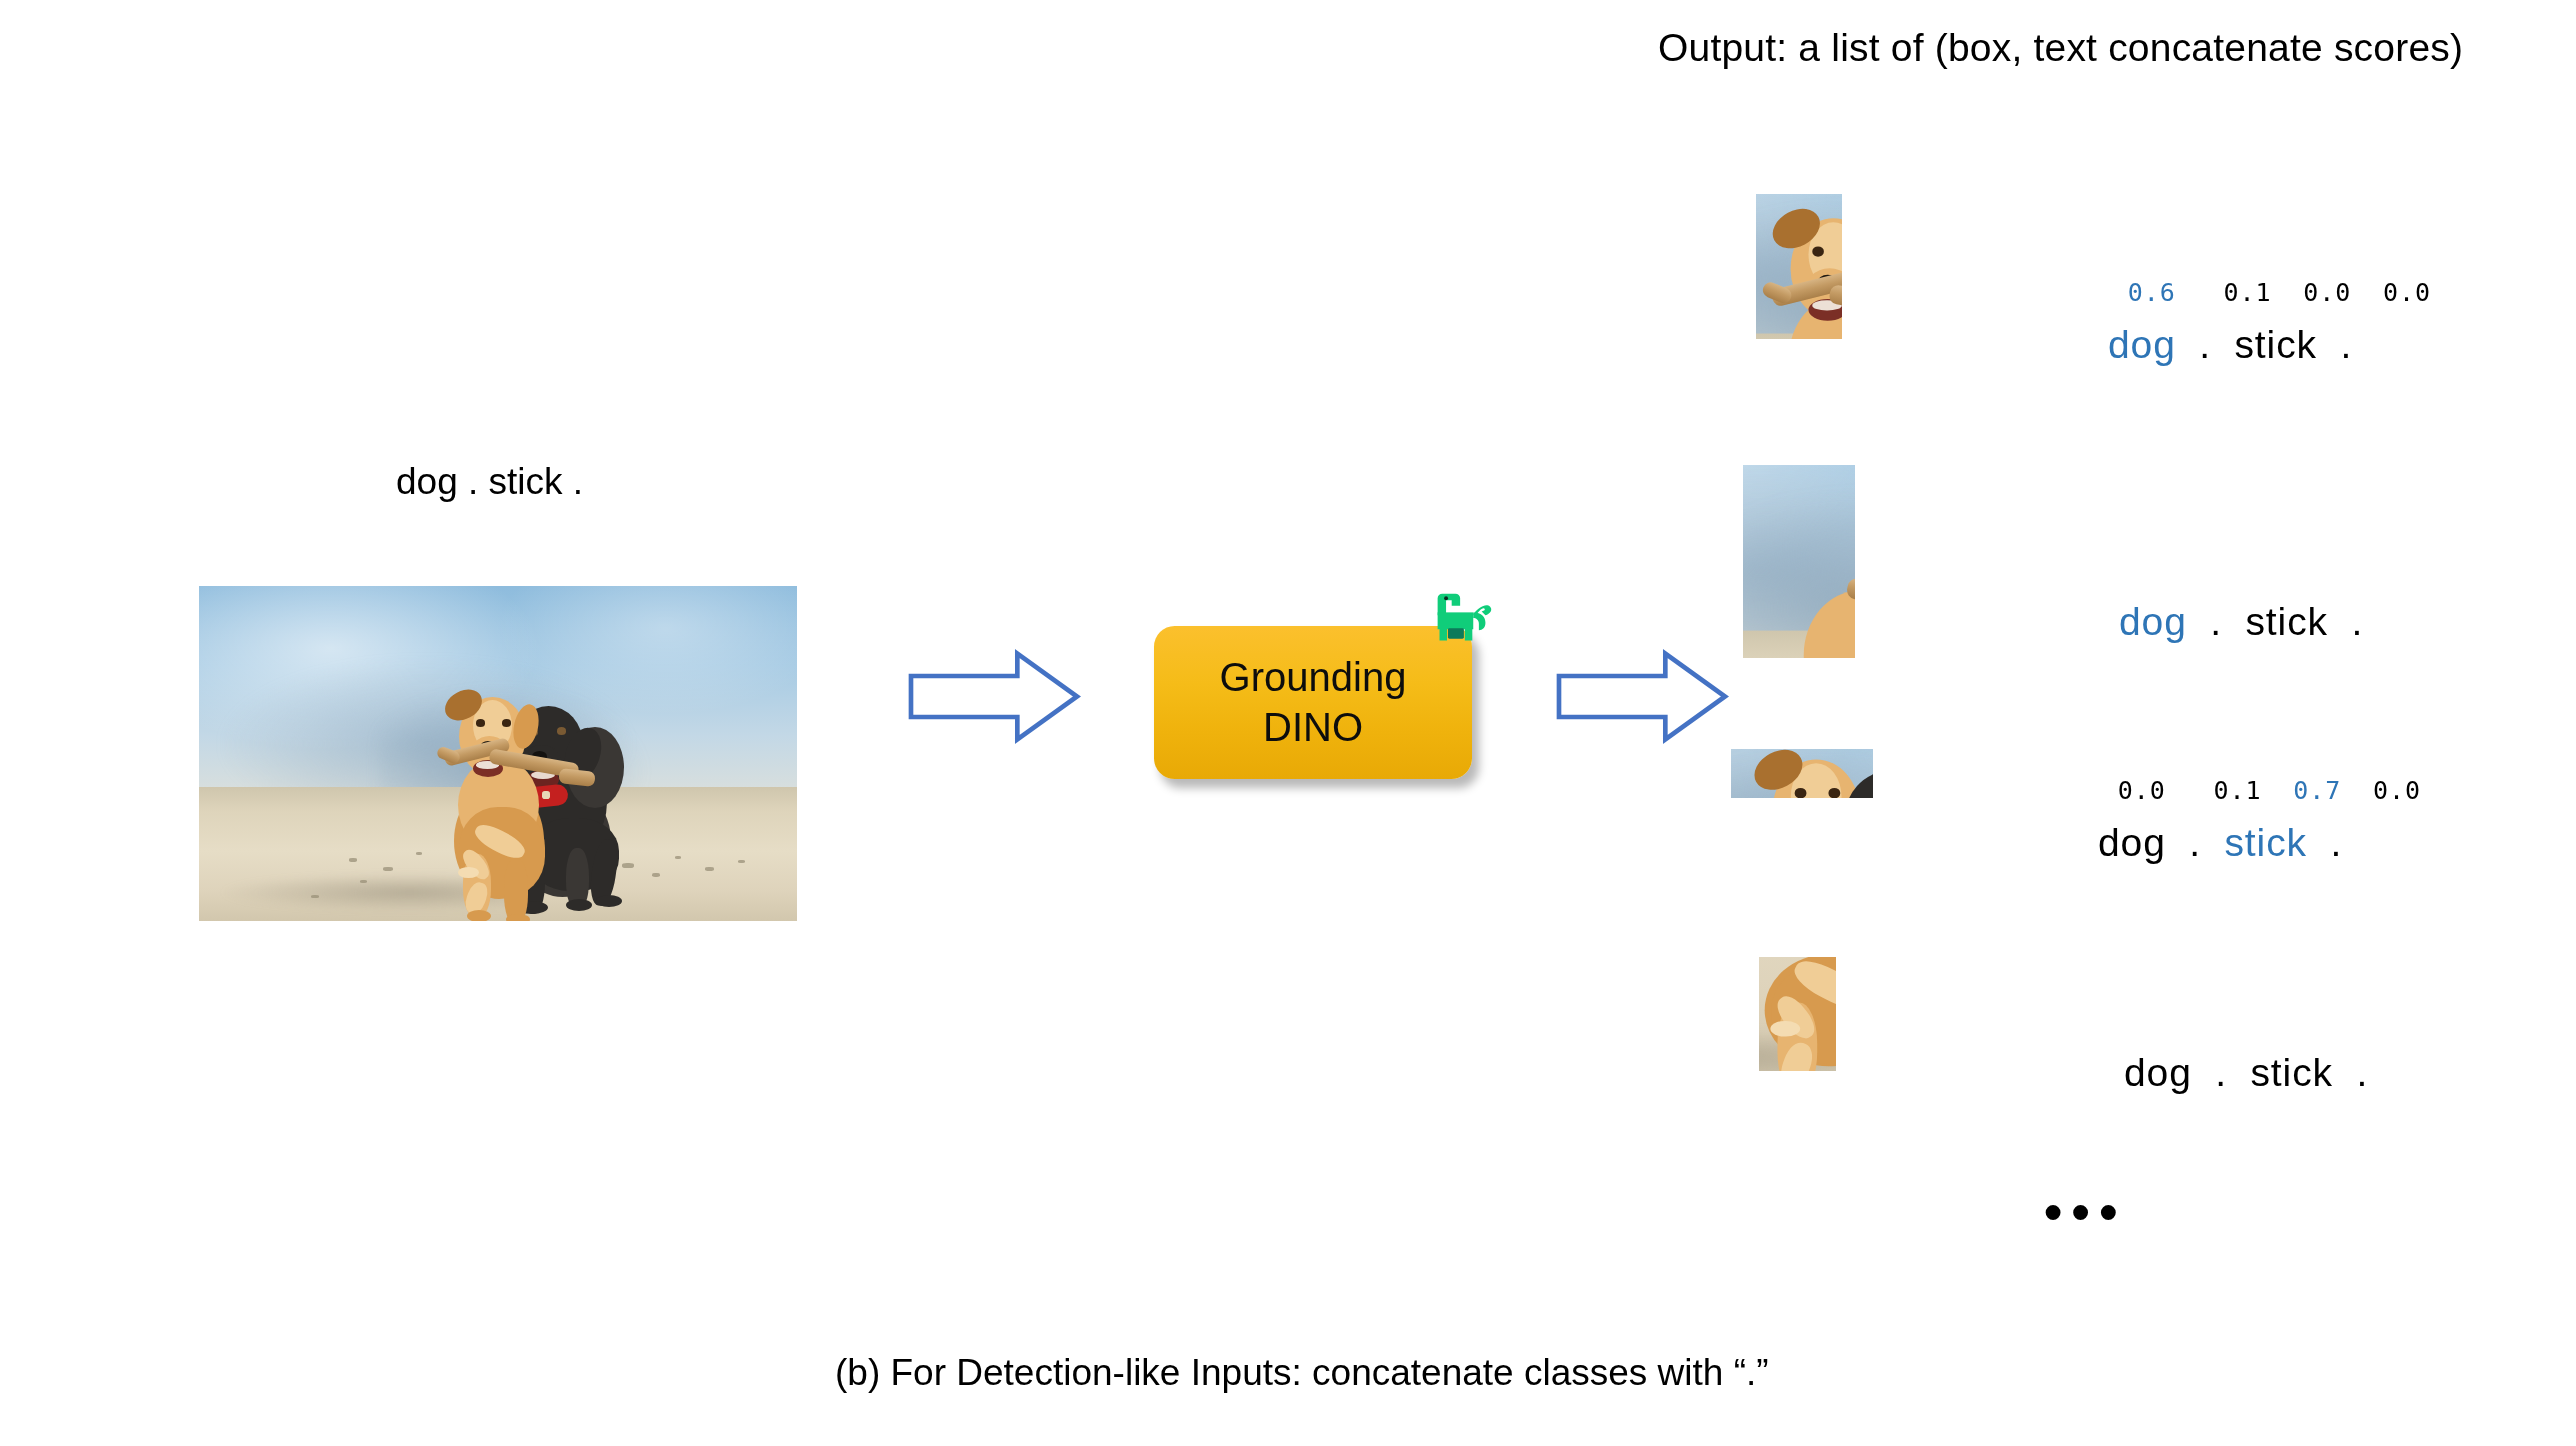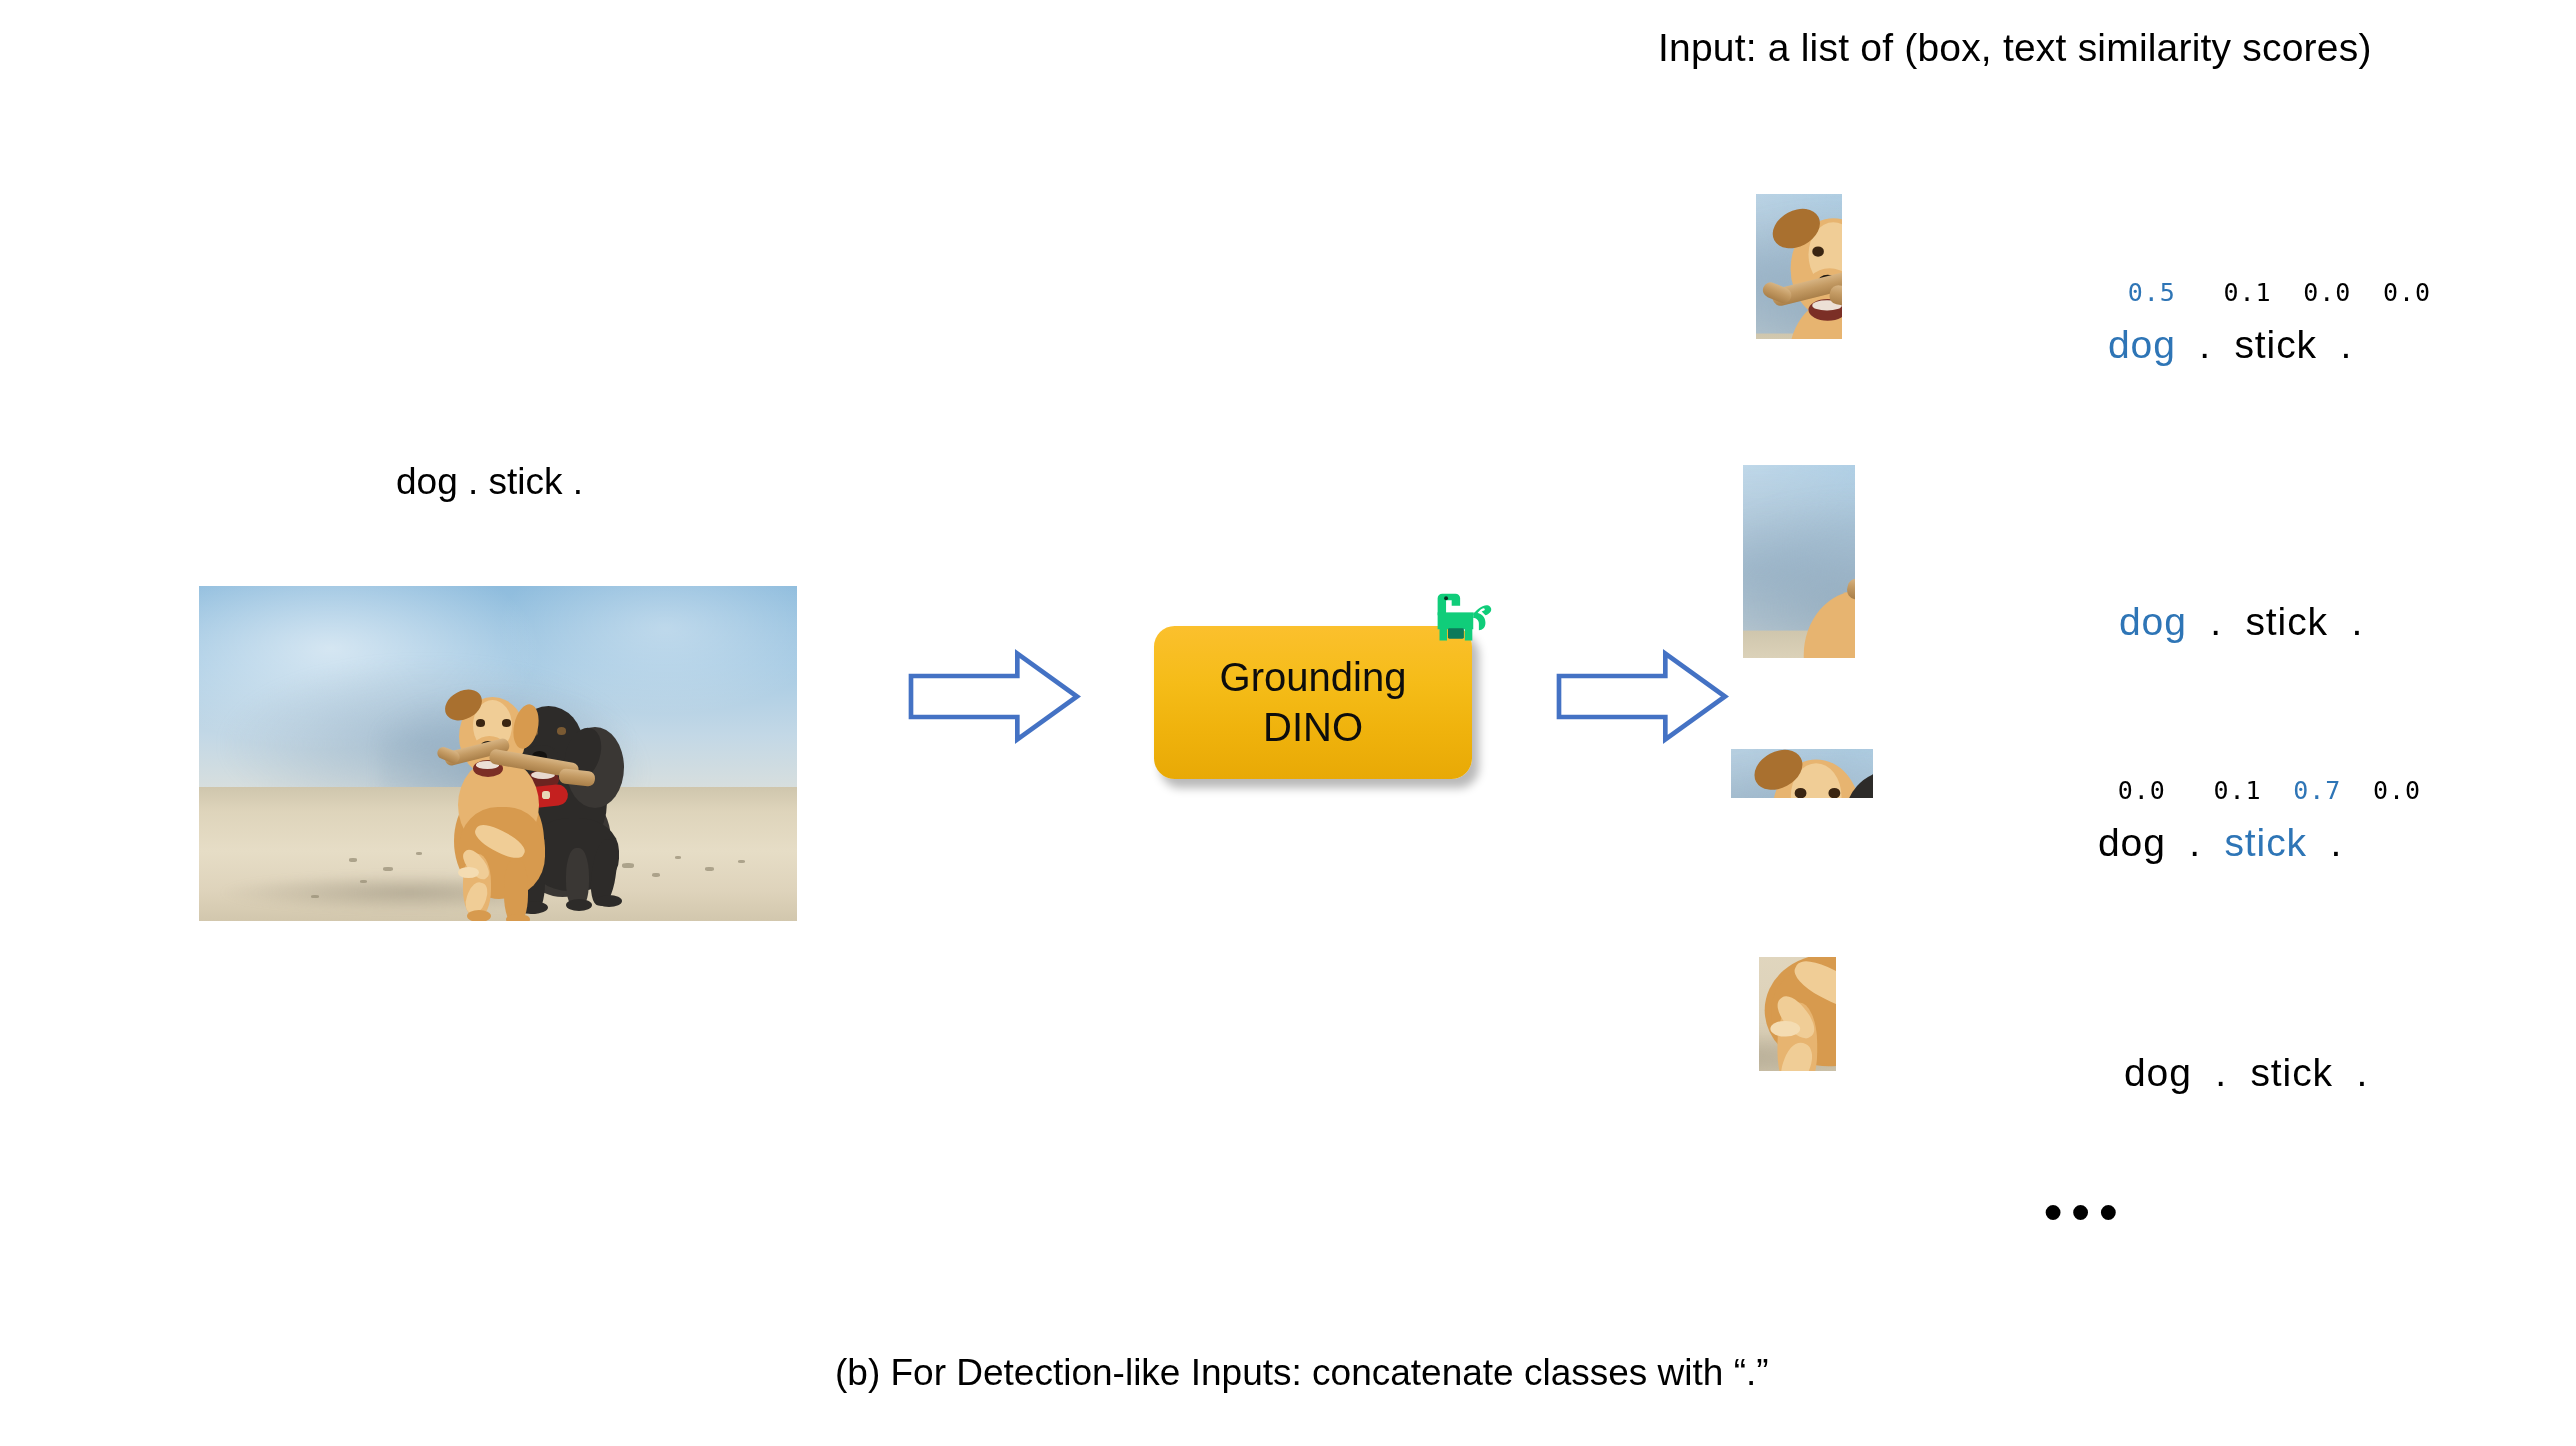--- a/index.html
+++ b/index.html
@@ -176,21 +176,21 @@
     font-size: 37px;
     white-space: nowrap;
   }
 </style>
 </head>
 <body>
 
 <div id="canvas">
 
 
-  <div class="abs col-title" id="output-title">Input: a list of (box, text similarity scores)</div>
+  <div class="abs col-title" id="output-title">Output: a list of (box, text concatenate scores)</div>
 
   <div class="abs" id="input-text">dog . stick .</div>
 
   <div class="abs" id="input-image">
     <div class="photo">
       <div class="scene" style="transform: scale(1);">
         <div class="sky"></div>
         <div class="haze"></div>
         <div class="haze2"></div>
         <div class="sand"></div>
@@ -329,21 +329,21 @@
         <div class="ell" style="left:277px;top:175px;width:22.5px;height:7.5px;background:#ece0d6;"></div>
 
         <div class="stick-seg" style="left:245px;top:159px;width:66px;height:14px;transform:rotate(-14deg);"></div>
         <div class="stick-seg" style="left:290px;top:170px;width:90px;height:15px;transform:rotate(10deg);"></div>
         <div class="stick-seg" style="left:238px;top:163px;width:22.5px;height:12px;transform:rotate(22deg);"></div>
       </div>
     </div>
   </div>
 
   <div class="scores" style="left:2064px;top:249px;">
-    <span class="hl">0.5</span><span>   </span><span>0.1</span><span>  </span><span>0.0</span><span>  </span><span>0.0</span>
+    <span class="hl">0.6</span><span>   </span><span>0.1</span><span>  </span><span>0.0</span><span>  </span><span>0.0</span>
   </div>
   <div class="tokens" style="left:2061px;top:279px;">
     <span class="hl">dog</span><span>  </span><span>.</span><span>  </span><span>stick</span><span>  </span><span>.</span>
   </div>
 
   <div class="crop" style="left:1743px;top:465px;width:112px;height:193px;">
     <div class="photo">
       <div class="scene" style="transform: scale(1.38) translate(-215px,-81px);">
         <div class="sky"></div>
           <div class="haze"></div>

